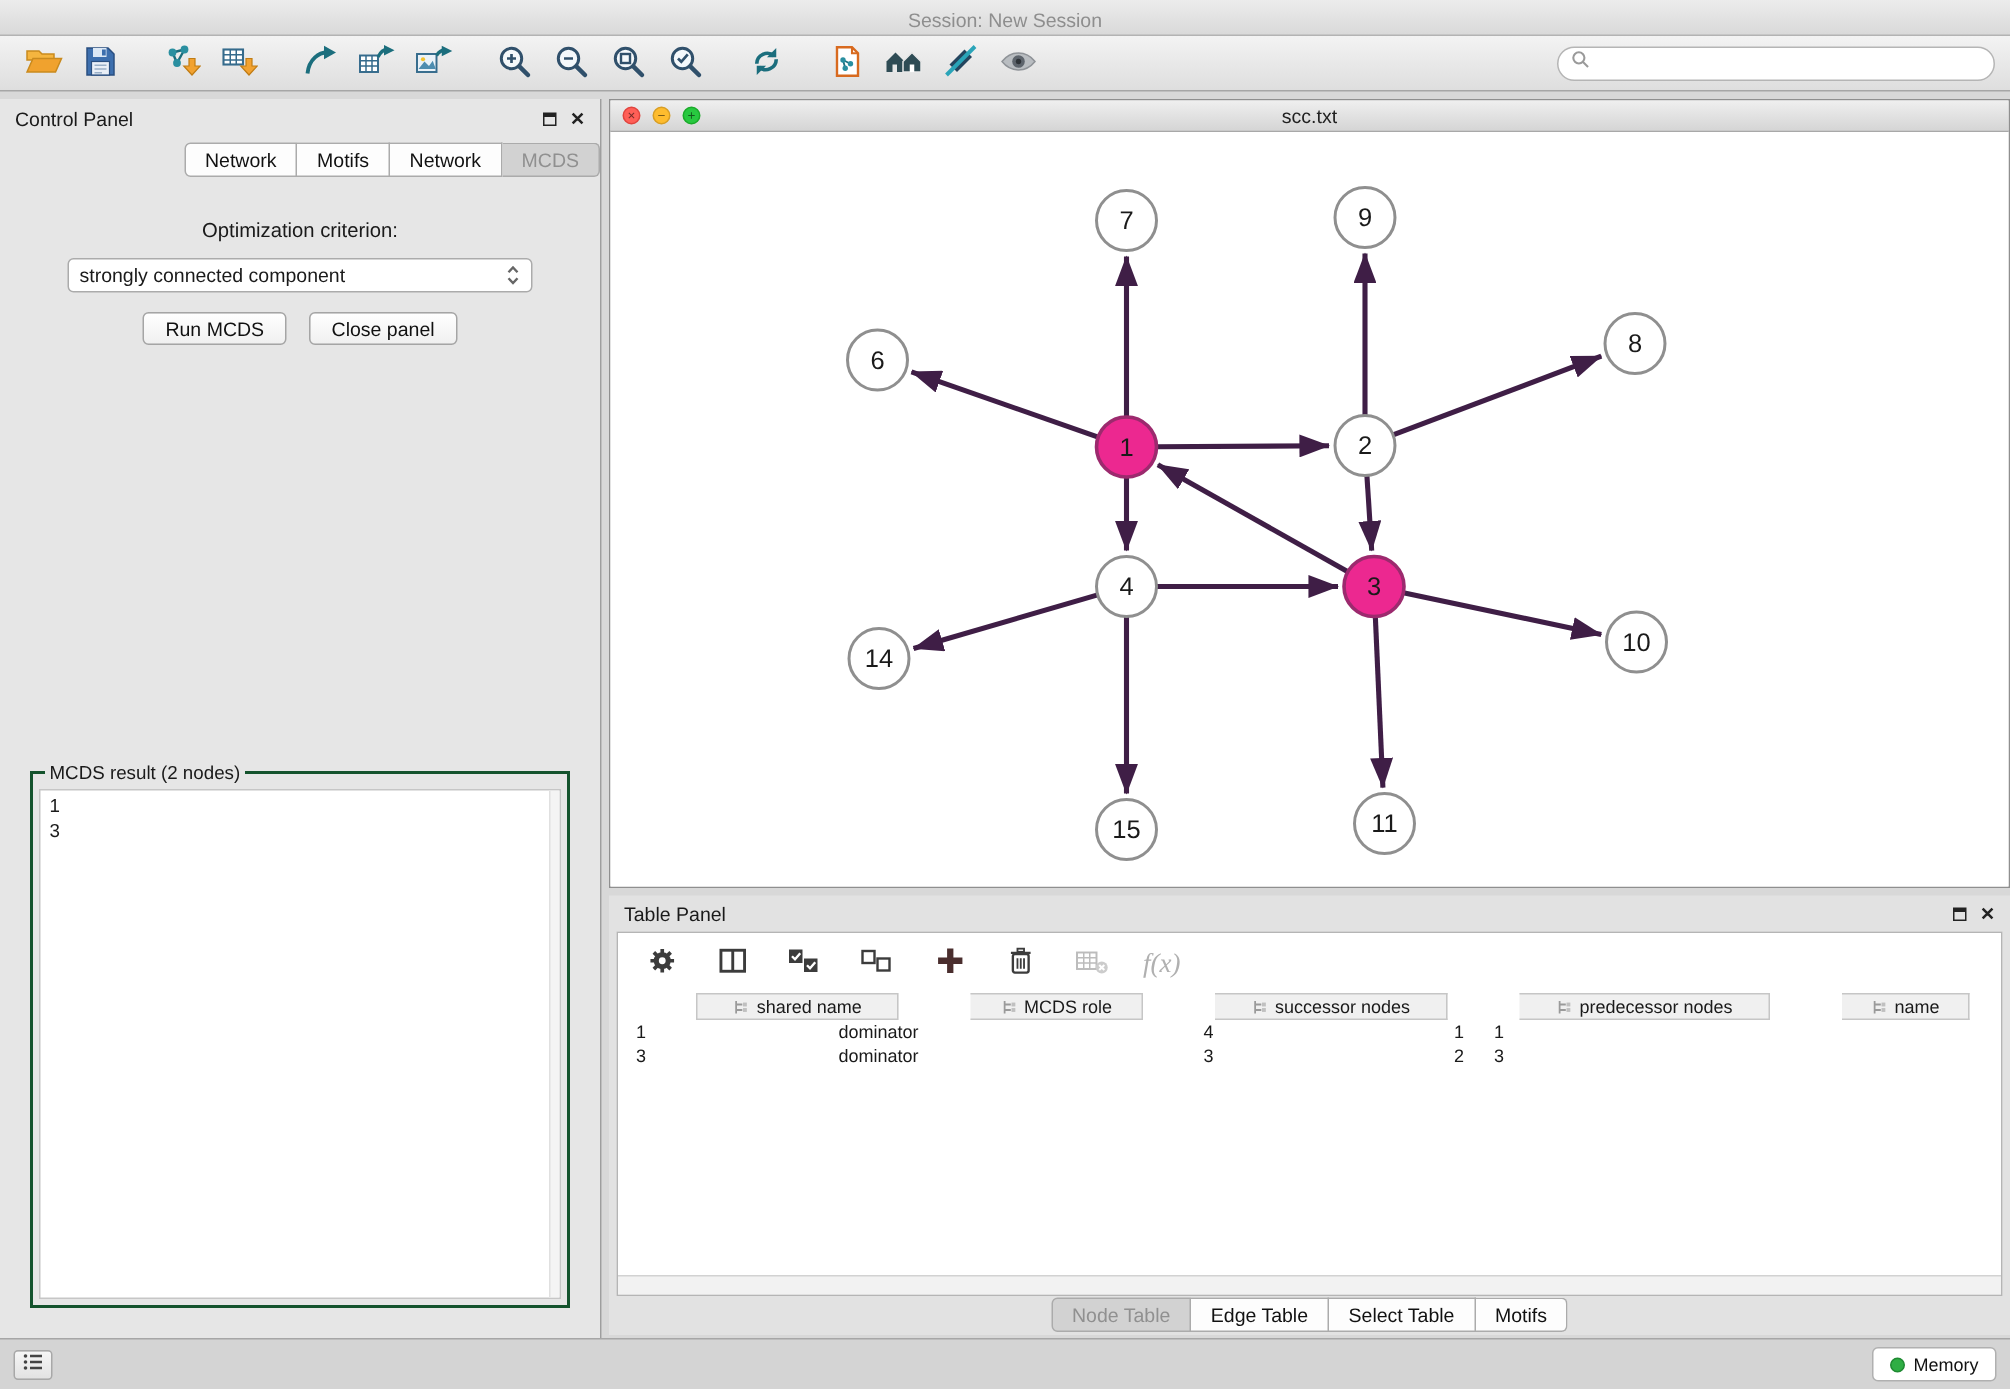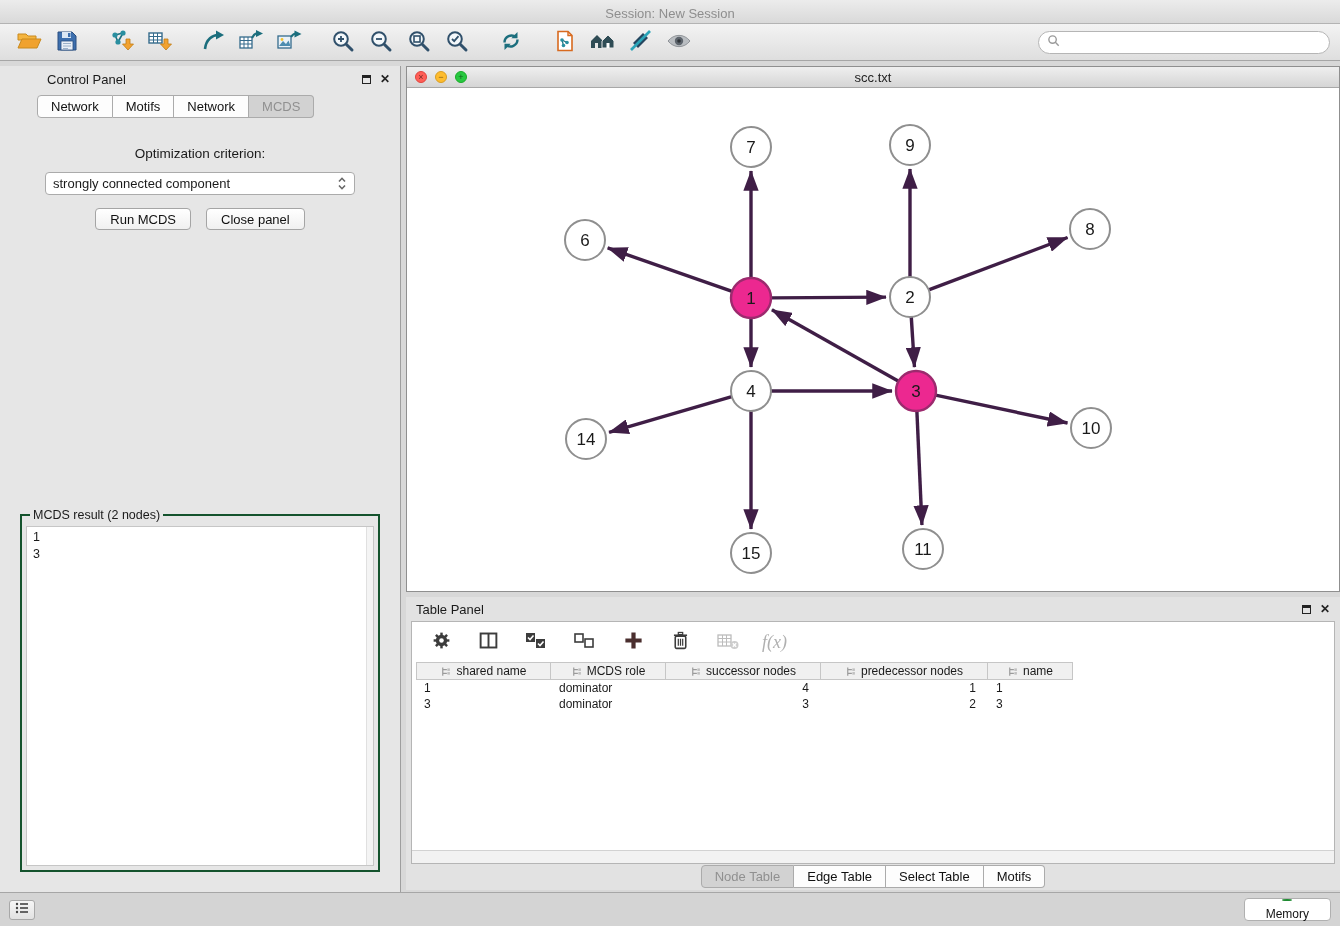--- a/index.html
+++ b/index.html
@@ -29,27 +29,27 @@
     margin-left:auto; width:292px; height:23px; background:#fff;
     border:1px solid #b5b5b5; border-radius:12px; display:flex; align-items:center;
     padding:0 8px; gap:5px;
   }
   .search input { border:none; outline:none; flex:1; font-size:12px; font-family:"Liberation Sans",sans-serif; background:transparent; }
   
   .content { position:absolute; top:66px; left:0; right:0; bottom:34px; }
   
   .control-panel {
     position:absolute; left:0; top:0; bottom:0; width:401px;
-    background:#e6e6e6; border-right:1px solid #9e9e9e;padding-left:37px;
+    background:#e6e6e6; border-right:1px solid #9e9e9e;
   }
   .cp-header { height:26px; display:flex; align-items:center; padding:0 10px; font-size:13px; }
   .panel-icons { margin-left:auto; display:flex; align-items:center; gap:9px; }
   .float-box { width:9px; height:9px; border:1.5px solid #222; border-top-width:3px; display:inline-block; }
   .close-x { font-size:12px; font-weight:bold; color:#222; line-height:12px; }
-  .cp-tabs { display:flex; justify-content:flex-start; margin-top:3px; }
+  .cp-tabs { display:flex; justify-content:flex-end; margin-top:3px; }
   .cp-tab, .tp-tab {
     padding:3px 13px; font-size:13px; background:#fdfdfd;
     border:1px solid #ababab; border-left:none; color:#111; cursor:default;
   }
   .cp-tab:first-child, .tp-tab:first-child { border-left:1px solid #ababab; border-radius:4px 0 0 4px; }
   .cp-tab:last-child, .tp-tab:last-child { border-radius:0 4px 4px 0; }
   .cp-tab.active, .tp-tab.active { background:#d2d2d2; color:#909090; }
   .cp-body { position:absolute; top:58px; left:0; right:0; bottom:0; }
   .opt-label { text-align:center; margin-top:22px; font-size:13.5px; }
   .dropdown {
@@ -97,44 +97,44 @@
   .tp-body {
     position:absolute; top:24px; left:5px; right:5px; bottom:26px;
     background:#fff; border:1px solid #b5b5b5; overflow:hidden;
   }
   .tp-toolbar { height:40px; display:flex; align-items:center; gap:19px; padding:0 15px; background:#fff; }
   .fx { font-family:"Liberation Serif", serif; font-style:italic; font-size:18px; color:#b0b0b0; }
   .tp-thead { display:flex; margin-left:4px; }
   .th {
     height:18px; background:#f0f0f0; border:1px solid #c6c6c6; border-left:none;
     display:inline-flex; align-items:center; justify-content:center; gap:5px;
-    font-size:12px; color:#1a1a1a;
+    font-size:12px; color:#1a1a1a;margin-left:48px;
   }
   .th:first-child { border-left:1px solid #c6c6c6; }
   .tr { display:flex; margin-left:4px; height:16px; align-items:center; }
   .td { font-size:12px; padding:0 8px; white-space:nowrap; overflow:hidden; }
   .td.right { padding-right:12px; }
   .tp-hscroll {
     position:absolute; left:0; right:0; bottom:0; height:13px;
     background:#f2f2f2; border-top:1px solid #d2d2d2;
   }
   .tp-tabs { position:absolute; left:0; right:0; bottom:2px; display:flex; justify-content:center; }
   
   .statusbar {
     position:absolute; left:0; right:0; bottom:0; height:34px; background:#d4d4d4;
     border-top:1px solid #a6a6a6; display:flex; align-items:center; padding:0 9px;
   }
   .sb-left {
     width:26px; height:20px; background:linear-gradient(#f6f6f6,#e2e2e2);
     border:1px solid #a8a8a8; border-radius:3px; display:flex; align-items:center; justify-content:center; padding:0;
   }
   .sb-memory {
-    margin-left:auto; height:23px; padding:0 21px; background:#fff;
+    margin-left:auto; height:23px; padding:0 11px; background:#fff;
     border:1px solid #b0b0b0; border-radius:4px; display:flex; align-items:center; gap:6px;
-    font-size:12px; font-family:"Liberation Sans",sans-serif; color:#111;flex-direction:column;
+    font-size:12px; font-family:"Liberation Sans",sans-serif; color:#111;
   }
   .mem-dot { width:10px; height:10px; border-radius:50%; background:#2fae44; border:1px solid #1f8a32; }
 </style>
 </head>
 <body>
 
 <div>
 
   <div class="titlebar">
     <span>Session: New Session</span>

